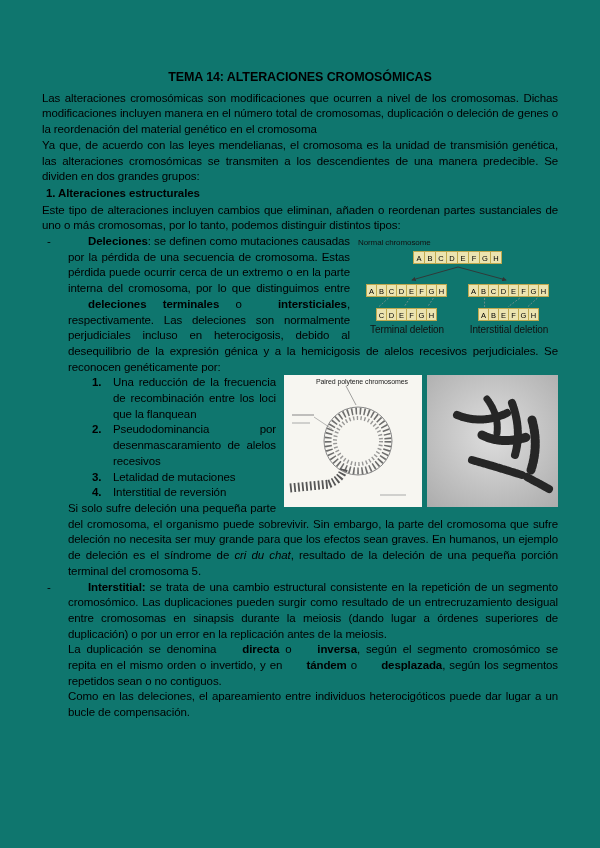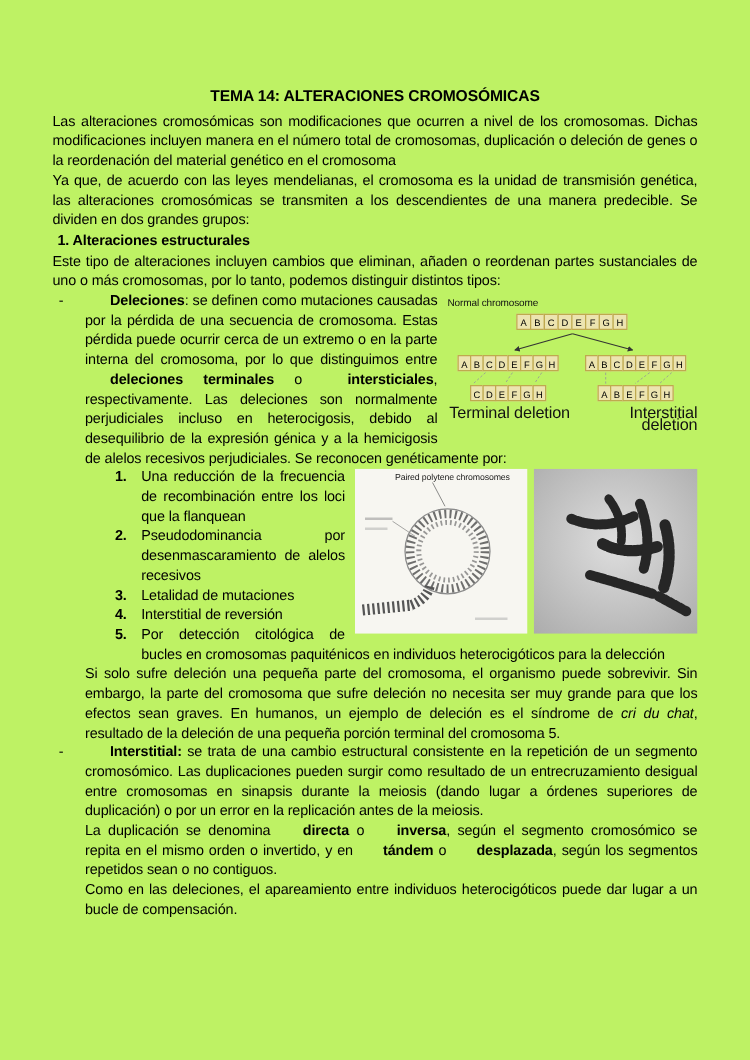--- a/index.html
+++ b/index.html
@@ -1,20 +1,20 @@
 <!DOCTYPE html>
 <html><head>
 <meta charset="utf-8">
 <style>
   html,body { margin:0; padding:0; background:#ffffff; }
   .page {
     position:relative;
     width:600px; height:848px;
     box-sizing:border-box;
-    background:#bef264;
+    background:#0f766e;
     color:#000000;
     font-family:"Liberation Sans","DejaVu Sans",sans-serif;
     font-size:11.5px;
     line-height:15.7px;
     letter-spacing:-0.1px;
     padding:70px 42px 10px 42px;
     overflow:hidden;
   }
   .title {
     font-size:12.5px;
@@ -64,21 +64,21 @@
     font-size:7.5px; line-height:13px;
     text-align:center;
     letter-spacing:0;
     box-sizing:border-box;
   }
   .svg-arrows { display:block; width:100%; height:20px; }
   .del-pair { display:flex; justify-content:space-between; }
   .del-col { width:49%; }
   .del-col .cbox { width:11px; }
   .svg-map { display:block; width:88px; height:11px; margin:0 auto; }
-  .fig-caption { text-align:right; font-size:13px; line-height:10px; margin-top:4px; color:#111; }
+  .fig-caption { text-align:center; font-size:10px; line-height:10px; margin-top:4px; color:#111; }
 
   
   .effects { margin-left:50px; text-align:justify; }
   .erow { padding-left:21px; text-indent:-21px; }
   .enum { display:inline-block; width:21px; font-weight:700; text-indent:0; }
   .fig-duo {
     float:right;
     width:274px;
     margin:0 0 4px 8px;
     display:flex;
@@ -219,21 +219,20 @@
           <path d="M105 45 Q112 70 104 95" stroke-width="9" stroke-dasharray="3.2,1.8"></path>
           <path d="M60 24 Q72 40 70 58" stroke-width="7" stroke-dasharray="2.8,1.5"></path>
           <path d="M100 102 L122 114" stroke-width="8" stroke-dasharray="3,1.6"></path>
         </g>
       </svg>
     </figure>
     <div class="erow"><span class="enum">1.</span><span>Una reducción de la frecuencia de recombinación entre los loci que la flanquean</span></div>
     <div class="erow"><span class="enum">2.</span><span>Pseudodominancia por desenmascaramiento de alelos recesivos</span></div>
     <div class="erow"><span class="enum">3.</span><span>Letalidad de mutaciones</span></div>
     <div class="erow"><span class="enum">4.</span><span>Interstitial de reversión</span></div>
-    <div class="erow"><span class="enum">5.</span><span>Por detección citológica de bucles en cromosomas paquiténicos en individuos heterocigóticos para la delección</span></div>
   </div>
 
   <p class="para ind"><span>Si solo sufre deleción una pequeña parte del cromosoma, el organismo puede sobrevivir. Sin embargo, la parte del cromosoma que sufre deleción no necesita ser muy grande para que los efectos sean graves. En humanos, un ejemplo de deleción es el síndrome de </span><i>cri du chat</i><span>, resultado de la deleción de una pequeña porción terminal del cromosoma 5.</span></p>
 
   <div class="hang">
     <span class="dash-box">-</span><b>Interstitial:</b><span> se trata de una cambio estructural consistente en la repetición de un segmento cromosómico. Las duplicaciones pueden surgir como resultado de un entrecruzamiento desigual entre cromosomas en sinapsis durante la meiosis (dando lugar a órdenes superiores de duplicación) o por un error en la replicación antes de la meiosis.</span>
   </div>
 
   <p class="para ind"><span>La duplicación se denomina </span><b>directa</b><span> o </span><b>inversa</b><span>, según el segmento cromosómico se repita en el mismo orden o invertido, y en </span><b>tándem</b><span> o </span><b>desplazada</b><span>, según los segmentos repetidos sean o no contiguos.</span></p>
 

